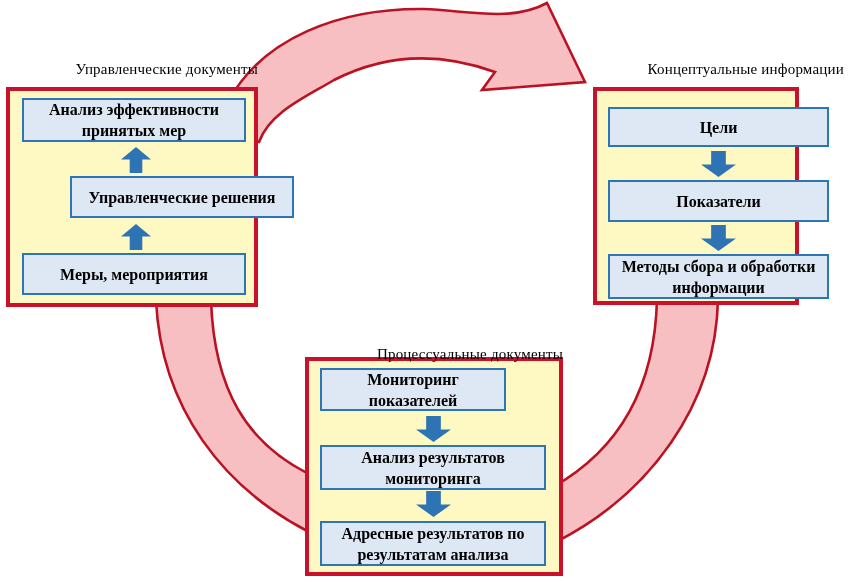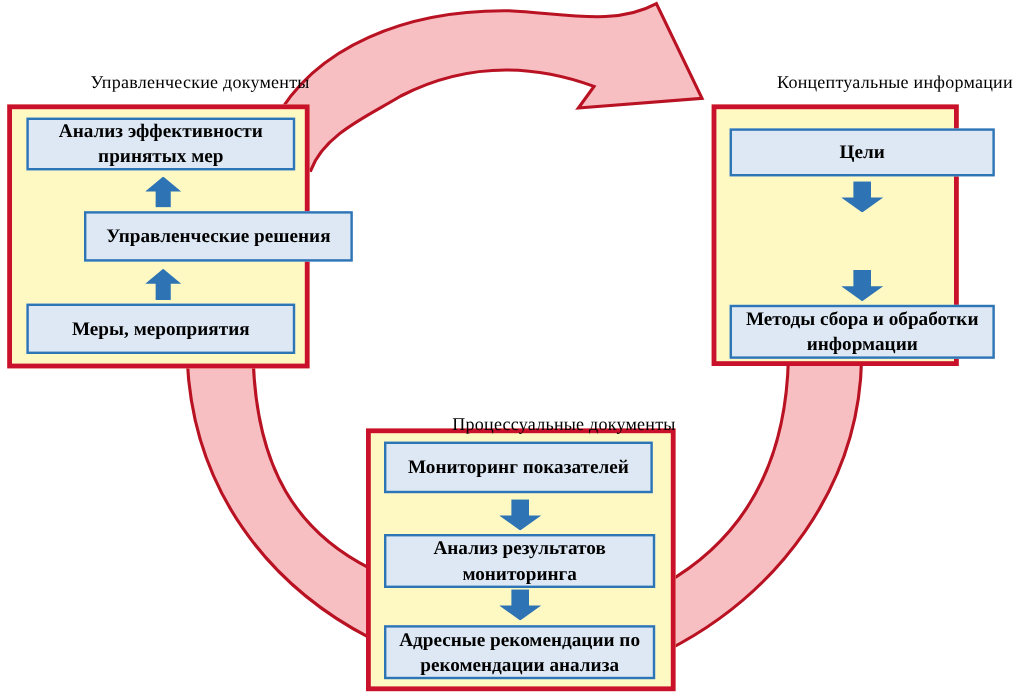--- a/index.html
+++ b/index.html
@@ -100,27 +100,28 @@
     <div class="ibox" style="left:12px;top:85px;width:224px;height:42px;margin-left:48px;">Управленческие решения</div>
     <div class="blk-arrow up" style="left:111px;top:133px;width:30px;height:26px;"></div>
     <div class="ibox" style="left:12px;top:162px;width:224px;height:42px;">Меры, мероприятия</div>
   </div>
 
   <div class="group-label" style="left:593px;top:61px;width:251px;">Концептуальные информации</div>
 
   <div class="group" style="left:593px;top:87px;width:206px;height:218px;">
     <div class="ibox" style="left:11px;top:16px;width:221px;height:40px;">Цели</div>
     <div class="blk-arrow down" style="left:104px;top:60px;width:35px;height:26px;"></div>
+    <div class="ibox" style="left:11px;top:89px;width:221px;height:42px;">Показатели</div>
     <div class="blk-arrow down" style="left:104px;top:134px;width:35px;height:26px;"></div>
     <div class="ibox" style="left:11px;top:163px;width:221px;height:45px;">Методы сбора и обработки информации</div>
   </div>
 
   <div class="group-label" style="left:305px;top:332px;width:258px;margin-top:14px;">Процессуальные документы</div>
 
   <div class="group" style="left:305px;top:357px;width:258px;height:219px;">
-    <div class="ibox" style="left:11px;top:7px;width:224px;height:43px;">Мониторинг показателей</div>
+    <div class="ibox" style="left:11px;top:7px;width:186px;height:43px;">Мониторинг показателей</div>
     <div class="blk-arrow down" style="left:107px;top:55px;width:35px;height:26px;"></div>
     <div class="ibox" style="left:11px;top:84px;width:226px;height:45px;">Анализ результатов мониторинга</div>
     <div class="blk-arrow down" style="left:107px;top:130px;width:35px;height:26px;"></div>
-    <div class="ibox" style="left:11px;top:160px;width:226px;height:45px;">Адресные рекомендации по рекомендации анализа</div>
+    <div class="ibox" style="left:11px;top:160px;width:226px;height:45px;">Адресные результатов по результатам анализа</div>
   </div>
 
 </div>
 
 </body></html>

